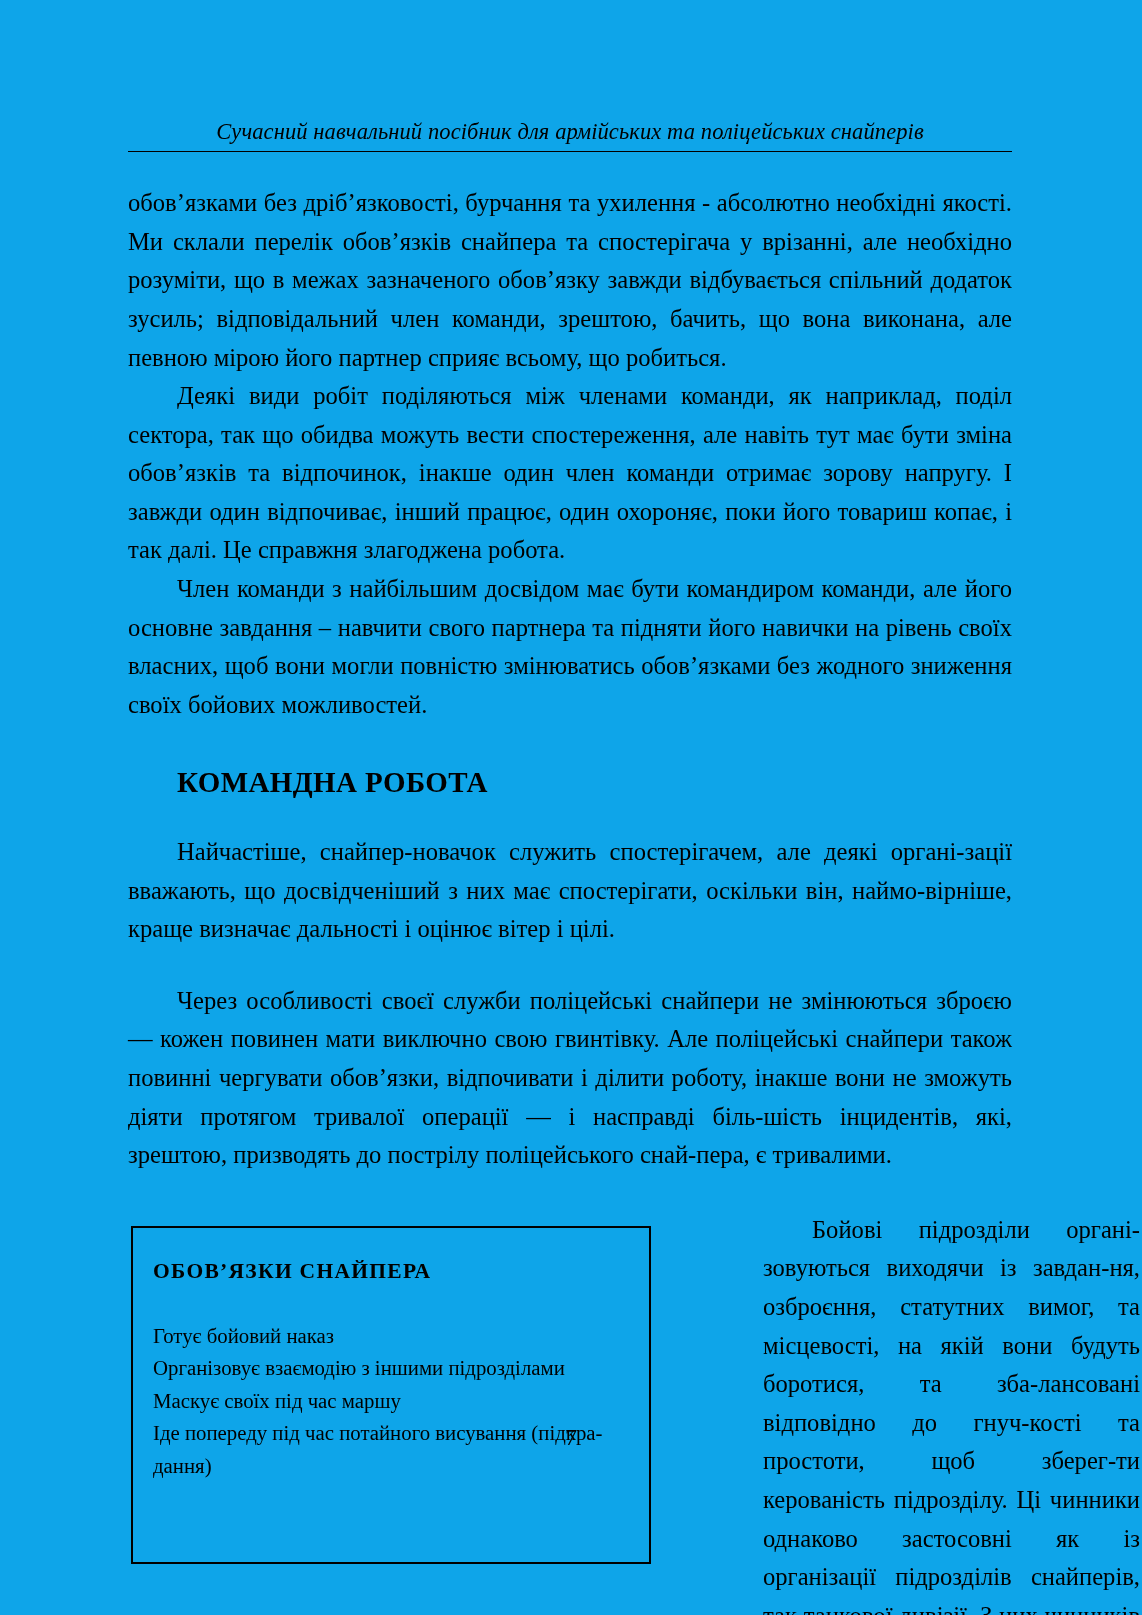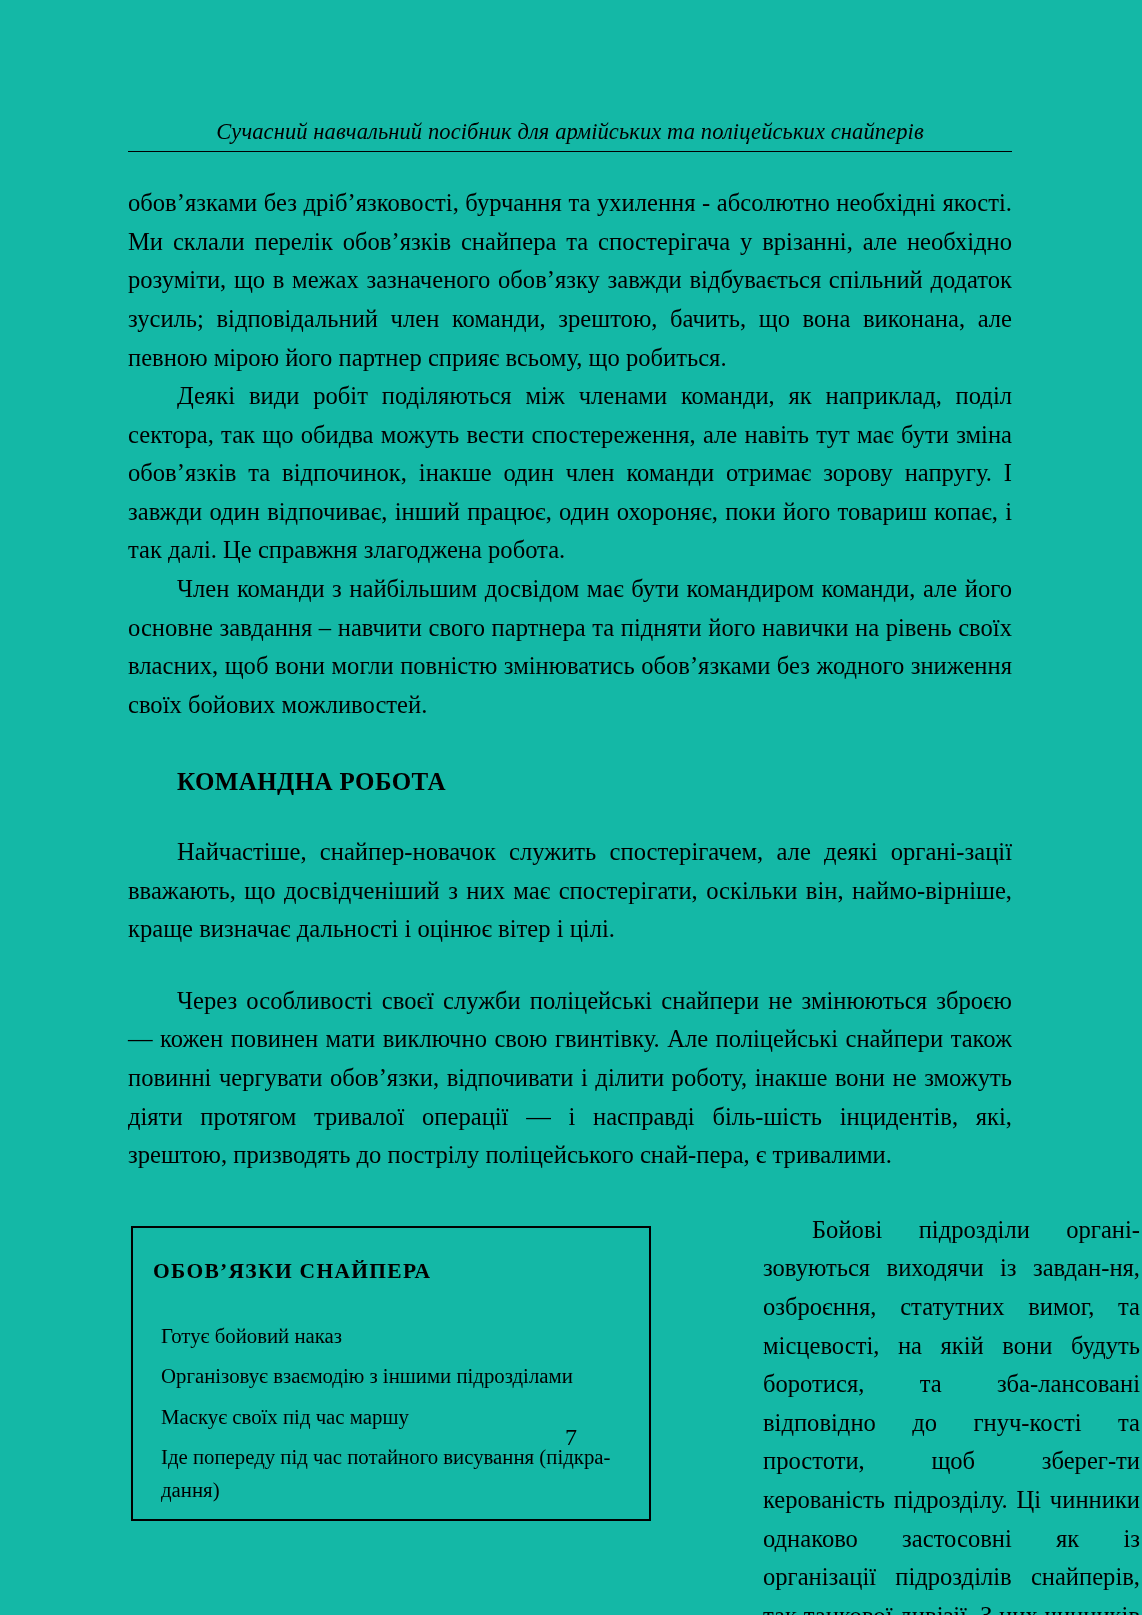--- a/index.html
+++ b/index.html
@@ -8,21 +8,21 @@
     background: #ffffff;
   }
   body {
     font-family: "Liberation Serif", "DejaVu Serif", serif;
     color: #000000;
   }
   .page {
     position: relative;
     width: 1142px;
     height: 1615px;
-    background: #14b8a6;
+    background: #0ea5e9;
     overflow: hidden;
     box-sizing: border-box;
   }
   .content {
     position: absolute;
     left: 128px;
     top: 118px;
     width: 884px;
   }
 
@@ -54,21 +54,21 @@
     margin: 0;
     text-indent: 49px;
   }
   .body-col p.noindent {
     text-indent: 0;
   }
 
   
   .section-title {
     font-weight: bold;
-    font-size: 25px;
+    font-size: 29px;
     line-height: 38.6px;
     letter-spacing: 0.4px;
     margin: 0;
     padding-left: 49px;
     padding-top: 39px;
     padding-bottom: 31px;
   }
 
   .gap-para {
     padding-top: 33px;
@@ -78,41 +78,41 @@
   .split {
     margin-top: 36px;
     position: relative;
     min-height: 360px;
   }
   .sidebar-box {
     position: absolute;
     left: 3px;
     top: 15px;
     width: 520px;
-    height: 295px;
+    height: 338px;
     border: 2.2px solid #000;
     box-sizing: border-box;
     padding: 30px 20px 0 20px;
   }
   .sidebar-title {
     font-weight: bold;
     font-size: 21.5px;
     letter-spacing: 1.3px;
     line-height: 1.3;
     margin: 0 0 34px 0;
   }
   .sidebar-list {
     list-style: none;
     margin: 0;
     padding: 0;
     font-size: 20.8px;
     line-height: 32.5px;
   }
   .sidebar-list li {
-    margin: 8px;
+    margin: 0;
     padding: 0;
   }
 
   .right-col {
     position: absolute;
     left: 635px;
     top: 0;
     width: 377px;
     font-size: 24.6px;
     line-height: 38.6px;

